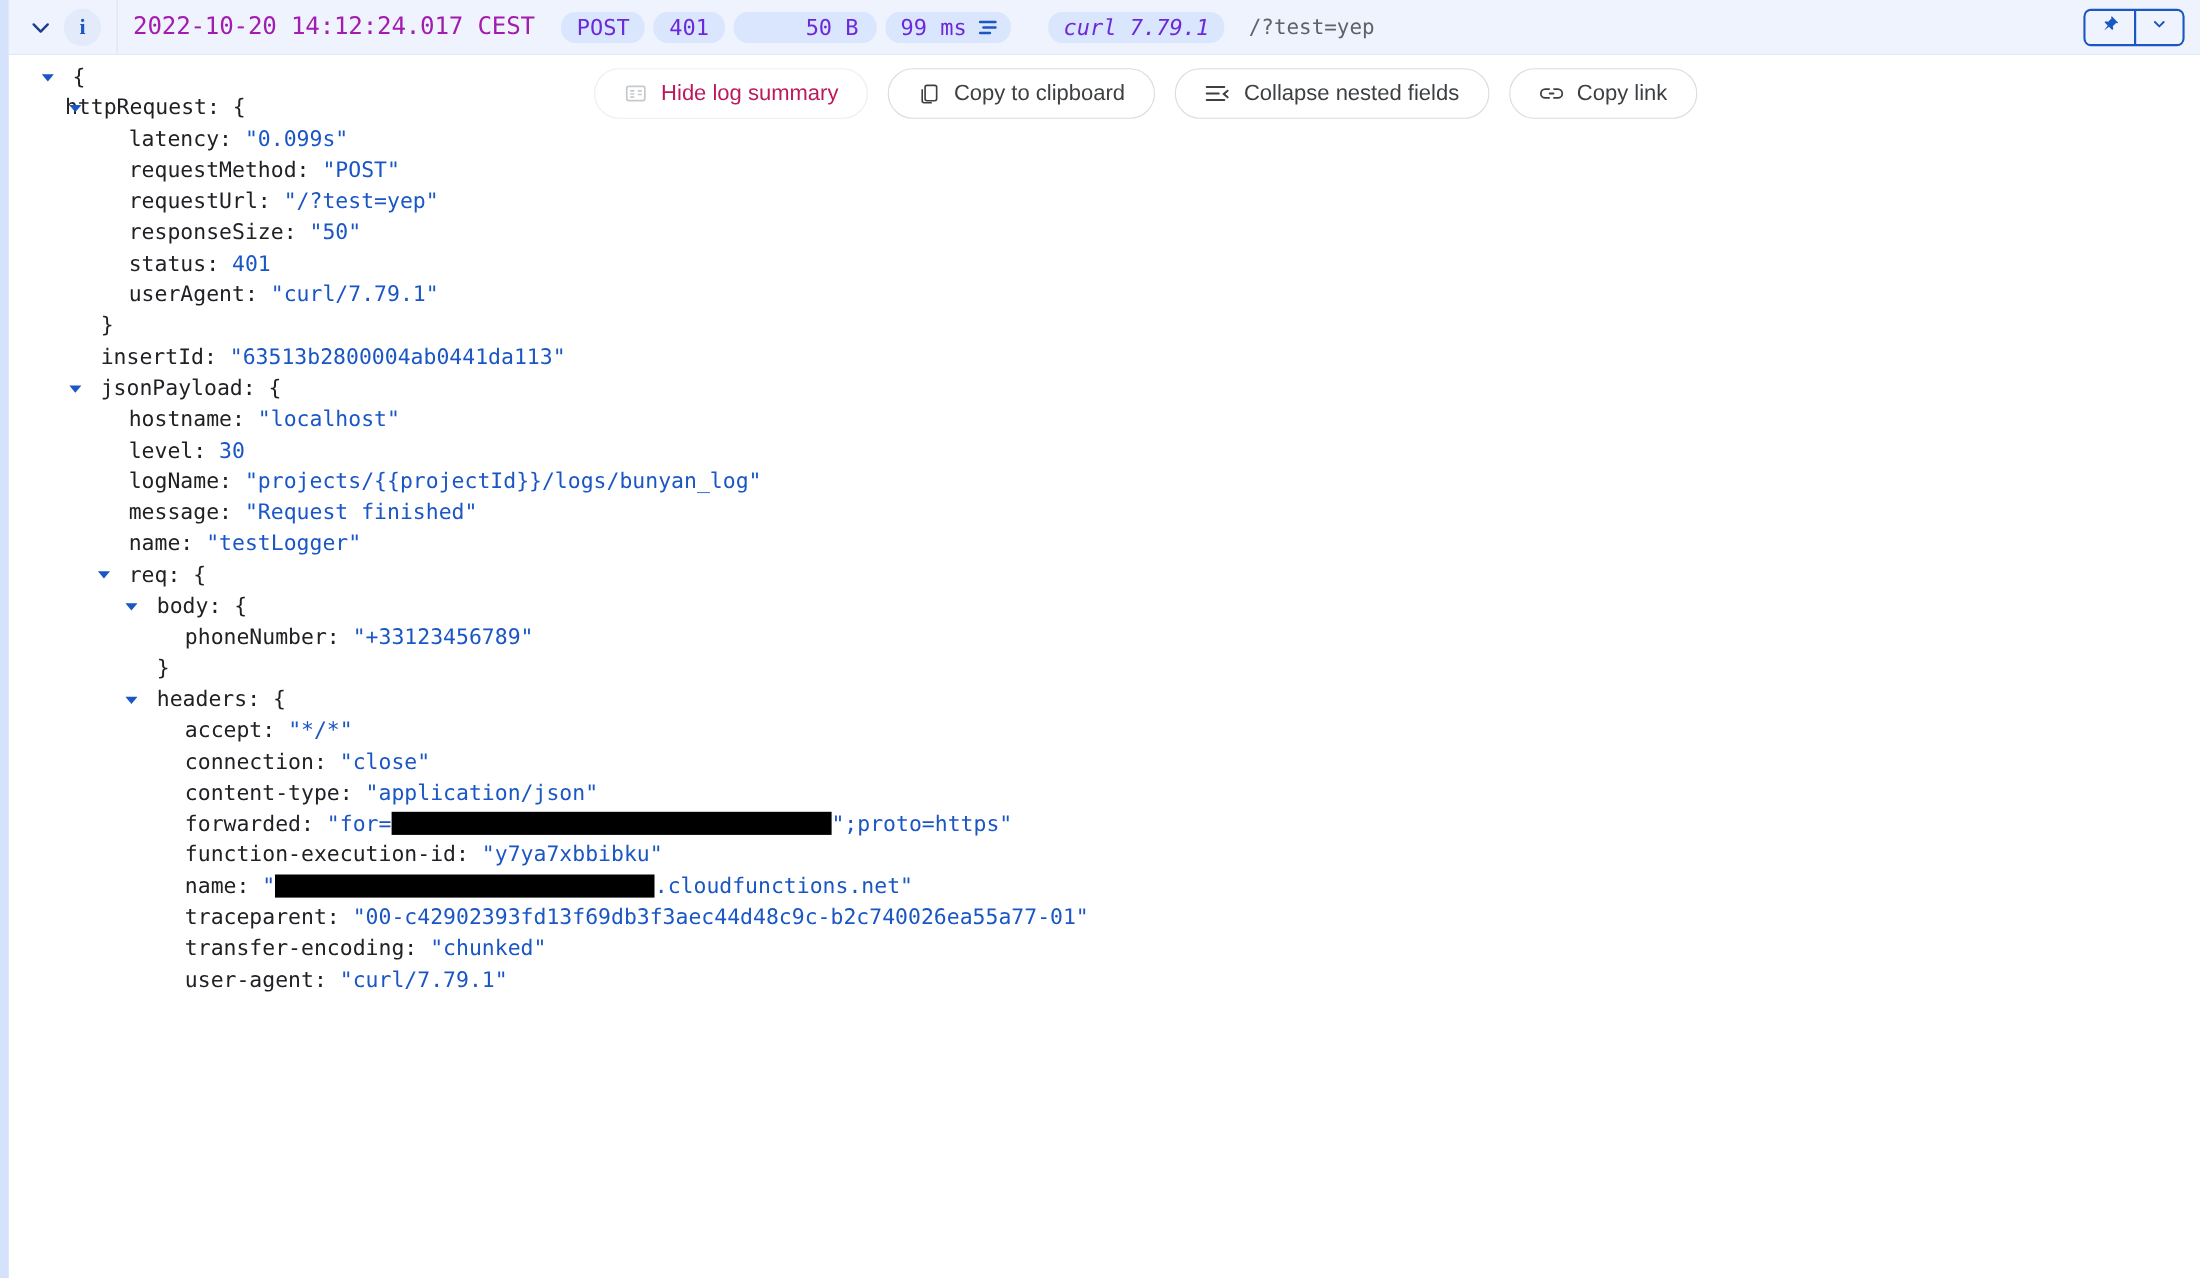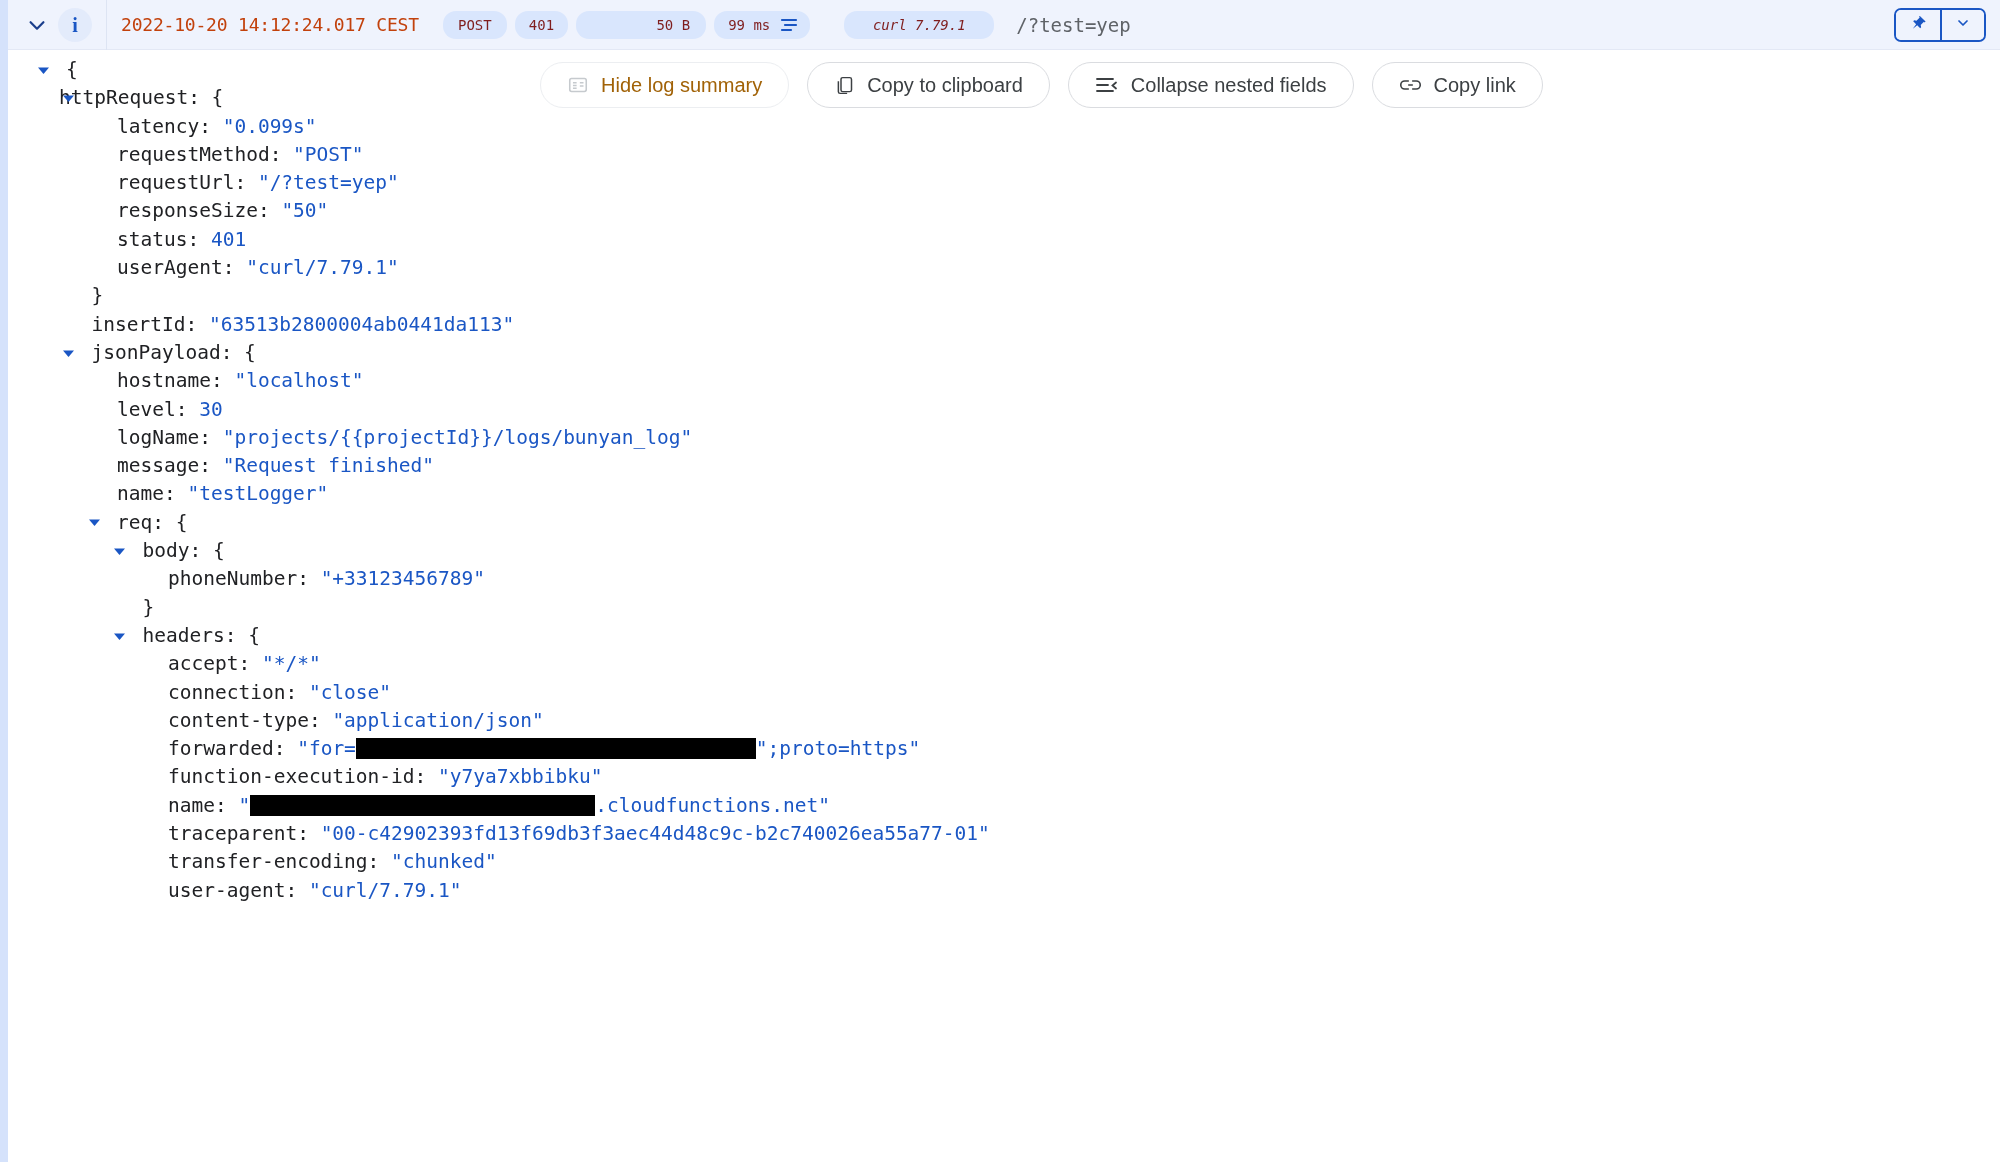--- a/index.html
+++ b/index.html
@@ -59,41 +59,41 @@
     line-height: 1;
   }
   .bar-divider {
     width: 1px; height: 50px;
     background: #dde4f3;
     margin: 0 14px 0 14px;
     flex: none;
   }
   .timestamp {
     font-family: "DejaVu Sans Mono", monospace;
-    font-size: 18px;
-    color: #c2410c;
+    font-size: 22px;
+    color: #a21caf;
     white-space: nowrap;
     letter-spacing: -0.2px;
   }
   .chip-group {
     display: flex;
     align-items: center;
     margin-left: 24px;
     gap: 8px;
   }
   .chip {
     background: #d9e6fd;
     border-radius: 13px;
     height: 28px;
     display: flex;
     align-items: center;
     justify-content: center;
     font-family: "DejaVu Sans Mono", monospace;
-    font-size: 14px;
-    color: #7f1d1d;
+    font-size: 20px;
+    color: #6d28d9;
     padding: 0 14px;
     white-space: nowrap;
   }
   .chip.method { min-width: 64px; }
   .chip.status { min-width: 52px; }
   .chip.size { min-width: 130px; justify-content: flex-end; padding-right: 16px; }
   .chip.latency { min-width: 78px; }
   .chip.agent { min-width: 150px; margin-left: 26px; font-style: italic; }
   .latency-icon {
     margin-left: 10px;
@@ -142,21 +142,21 @@
     display: flex;
     align-items: center;
     gap: 12px;
     padding: 0 26px;
     font-size: 20px;
     color: #3c4043;
     white-space: nowrap;
   }
   .tbtn.disabled {
     border-color: #eceef1;
-    color: #a16207;
+    color: #be185d;
     text-align: right;
   }
   .tbtn .ticon { display: flex; align-items: center; flex: none; }
   .tbtn .caret { margin-left: 6px; display: flex; align-items: center; }
 
   
   .json {
     position: absolute;
     left: 8px; top: 50px;
     width: 1992px;

